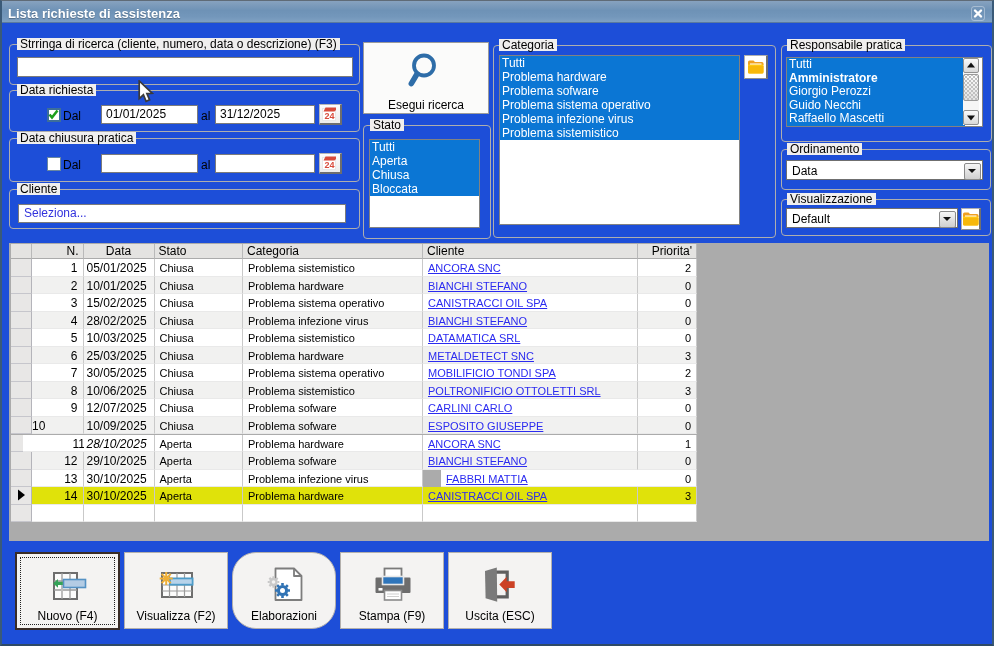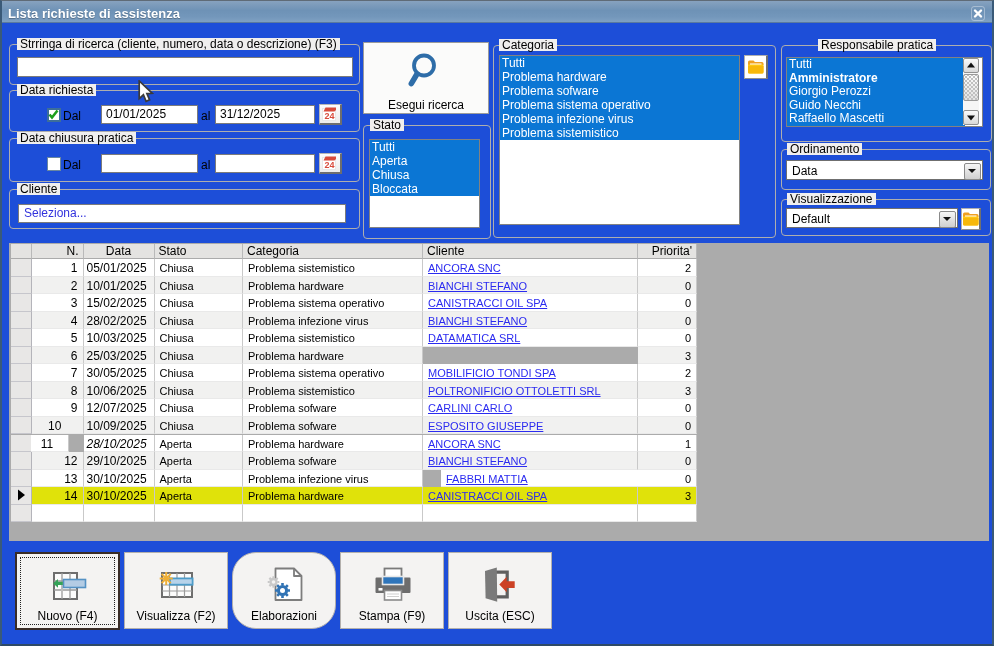--- a/index.html
+++ b/index.html
@@ -122,21 +122,21 @@
   <div class="folderbtn" style="left:742px;top:54px;">
       <svg width="18" height="14" viewBox="0 0 18 14" style="position:absolute;left:2px;top:4px;">
     <path d="M1 2 Q1 0.5 2.5 0.5 L6.5 0.5 L8 2 L15 2 Q16.5 2 16.5 3.5 L16.5 5 L1 5 Z" fill="#efa021"></path>
     <rect x="3" y="3.5" width="11.5" height="4" fill="#fff"></rect>
     <path d="M1 4.5 L16.5 4.5 L16.5 12 Q16.5 13.5 15 13.5 L2.5 13.5 Q1 13.5 1 12 Z" fill="#ffc712"></path>
     <path d="M1 6 L16.5 6 L16.5 12 Q16.5 13.5 15 13.5 L2.5 13.5 Q1 13.5 1 12 Z" fill="#f7b80b"></path>
   </svg>
     </div>
 
   <div class="grp" style="left:779px;top:44px;width:209px;height:95px;"></div>
-  <div class="glab" style="left:816px;top:38px;">Responsabile pratica</div>
+  <div class="glab" style="left:785px;top:38px;">Responsabile pratica</div>
   <div class="lb" style="left:784px;top:56px;width:197px;height:70px;">
     <div class="li" style="height:13.5px;line-height:13.5px;width:176px;">Tutti</div>
     <div class="li" style="height:13.5px;line-height:13.5px;width:176px;font-weight:bold;">Amministratore</div>
     <div class="li" style="height:13.5px;line-height:13.5px;width:176px;">Giorgio Perozzi</div>
     <div class="li" style="height:13.5px;line-height:13.5px;width:176px;">Guido Necchi</div>
     <div class="li" style="height:13.5px;line-height:13.5px;width:176px;">Raffaello Mascetti</div>
   </div>
   <div id="sbar" class="abs" style="left:961px;top:57px;width:16px;height:67px;background:#f6f6f6;">
     <div class="abs" style="left:0;top:0;width:16px;height:15px;background:linear-gradient(#fafafa,#d9d9d9);border:1px solid #919191;border-radius:2px;box-sizing:border-box;">
       <svg width="14" height="13" viewBox="0 0 14 13">
@@ -214,20 +214,21 @@
 <div class="cell dcell digit" style="left:74.5px;top:86.2px;width:71px;height:17.55px;background:#ffffff;padding-left:3px;">10/03/2025</div>
 <div class="cell dcell" style="left:145.5px;top:86.2px;width:88.5px;height:17.55px;background:#ffffff;padding-left:5px;">Chiusa</div>
 <div class="cell dcell" style="left:234.0px;top:86.2px;width:180px;height:17.55px;background:#ffffff;padding-left:5px;">Problema sistemistico</div>
 <div class="cell dcell" style="left:414.0px;top:86.2px;width:215px;height:17.55px;background:#ffffff;padding-left:5px;"><a class="lk">DATAMATICA SRL</a></div>
 <div class="cell dcell" style="left:629.0px;top:86.2px;width:59px;height:17.55px;background:#ffffff;text-align:right;padding-right:5px;">0</div>
 <div class="cell rowsel" style="left:2px;top:103.75px;width:21px;height:17.55px;"></div>
 <div class="cell dcell digit" style="left:23px;top:103.75px;width:51.5px;height:17.55px;background:#f1f1f0;text-align:right;padding-right:5px;">6</div>
 <div class="cell dcell digit" style="left:74.5px;top:103.75px;width:71px;height:17.55px;background:#f1f1f0;padding-left:3px;">25/03/2025</div>
 <div class="cell dcell" style="left:145.5px;top:103.75px;width:88.5px;height:17.55px;background:#f1f1f0;padding-left:5px;">Chiusa</div>
 <div class="cell dcell" style="left:234.0px;top:103.75px;width:180px;height:17.55px;background:#f1f1f0;padding-left:5px;">Problema hardware</div>
+<div class="cell dcell" style="left:414.0px;top:103.75px;width:215px;height:17.55px;background:#f1f1f0;padding-left:5px;"><a class="lk">METALDETECT SNC</a></div>
 <div class="cell dcell" style="left:629.0px;top:103.75px;width:59px;height:17.55px;background:#f1f1f0;text-align:right;padding-right:5px;">3</div>
 <div class="cell rowsel" style="left:2px;top:121.30000000000001px;width:21px;height:17.55px;"></div>
 <div class="cell dcell digit" style="left:23px;top:121.30000000000001px;width:51.5px;height:17.55px;background:#ffffff;text-align:right;padding-right:5px;">7</div>
 <div class="cell dcell digit" style="left:74.5px;top:121.30000000000001px;width:71px;height:17.55px;background:#ffffff;padding-left:3px;">30/05/2025</div>
 <div class="cell dcell" style="left:145.5px;top:121.30000000000001px;width:88.5px;height:17.55px;background:#ffffff;padding-left:5px;">Chiusa</div>
 <div class="cell dcell" style="left:234.0px;top:121.30000000000001px;width:180px;height:17.55px;background:#ffffff;padding-left:5px;">Problema sistema operativo</div>
 <div class="cell dcell" style="left:414.0px;top:121.30000000000001px;width:215px;height:17.55px;background:#ffffff;padding-left:5px;"><a class="lk">MOBILIFICIO TONDI SPA</a></div>
 <div class="cell dcell" style="left:629.0px;top:121.30000000000001px;width:59px;height:17.55px;background:#ffffff;text-align:right;padding-right:5px;">2</div>
 <div class="cell rowsel" style="left:2px;top:138.85000000000002px;width:21px;height:17.55px;"></div>
 <div class="cell dcell digit" style="left:23px;top:138.85000000000002px;width:51.5px;height:17.55px;background:#f1f1f0;text-align:right;padding-right:5px;">8</div>
@@ -237,28 +238,28 @@
 <div class="cell dcell" style="left:414.0px;top:138.85000000000002px;width:215px;height:17.55px;background:#f1f1f0;padding-left:5px;"><a class="lk">POLTRONIFICIO OTTOLETTI SRL</a></div>
 <div class="cell dcell" style="left:629.0px;top:138.85000000000002px;width:59px;height:17.55px;background:#f1f1f0;text-align:right;padding-right:5px;">3</div>
 <div class="cell rowsel" style="left:2px;top:156.4px;width:21px;height:17.55px;"></div>
 <div class="cell dcell digit" style="left:23px;top:156.4px;width:51.5px;height:17.55px;background:#ffffff;text-align:right;padding-right:5px;">9</div>
 <div class="cell dcell digit" style="left:74.5px;top:156.4px;width:71px;height:17.55px;background:#ffffff;padding-left:3px;">12/07/2025</div>
 <div class="cell dcell" style="left:145.5px;top:156.4px;width:88.5px;height:17.55px;background:#ffffff;padding-left:5px;">Chiusa</div>
 <div class="cell dcell" style="left:234.0px;top:156.4px;width:180px;height:17.55px;background:#ffffff;padding-left:5px;">Problema sofware</div>
 <div class="cell dcell" style="left:414.0px;top:156.4px;width:215px;height:17.55px;background:#ffffff;padding-left:5px;"><a class="lk">CARLINI CARLO</a></div>
 <div class="cell dcell" style="left:629.0px;top:156.4px;width:59px;height:17.55px;background:#ffffff;text-align:right;padding-right:5px;">0</div>
 <div class="cell rowsel" style="left:2px;top:173.95000000000002px;width:21px;height:17.55px;"></div>
-<div class="cell dcell digit" style="left:23px;top:173.95000000000002px;width:51.5px;height:17.55px;background:#f1f1f0;text-align:center;padding-right:5px;">10</div>
+<div class="cell dcell digit" style="left:23px;top:173.95000000000002px;width:51.5px;height:17.55px;background:#f1f1f0;text-align:left;padding-right:5px;">10</div>
 <div class="cell dcell digit" style="left:74.5px;top:173.95000000000002px;width:71px;height:17.55px;background:#f1f1f0;padding-left:3px;">10/09/2025</div>
 <div class="cell dcell" style="left:145.5px;top:173.95000000000002px;width:88.5px;height:17.55px;background:#f1f1f0;padding-left:5px;">Chiusa</div>
 <div class="cell dcell" style="left:234.0px;top:173.95000000000002px;width:180px;height:17.55px;background:#f1f1f0;padding-left:5px;">Problema sofware</div>
 <div class="cell dcell" style="left:414.0px;top:173.95000000000002px;width:215px;height:17.55px;background:#f1f1f0;padding-left:5px;"><a class="lk">ESPOSITO GIUSEPPE</a></div>
 <div class="cell dcell" style="left:629.0px;top:173.95000000000002px;width:59px;height:17.55px;background:#f1f1f0;text-align:right;padding-right:5px;">0</div>
 <div class="cell rowsel" style="left:2px;top:191.5px;width:21px;height:17.55px;"></div>
-<div class="cell dcell digit" style="left:22px;top:191.5px;width:38px;height:17.55px;background:#ffffff;text-align:center;padding-right:5px;">11</div>
+<div class="cell dcell digit" style="left:14px;top:191.5px;width:68px;height:17.55px;background:#ffffff;text-align:right;padding-right:5px;">11</div>
 <div class="cell dcell digit" style="left:74.5px;top:191.5px;width:71px;height:17.55px;background:#ffffff;padding-left:3px;font-style:italic;">28/10/2025</div>
 <div class="cell dcell" style="left:145.5px;top:191.5px;width:88.5px;height:17.55px;background:#ffffff;padding-left:5px;">Aperta</div>
 <div class="cell dcell" style="left:234.0px;top:191.5px;width:180px;height:17.55px;background:#ffffff;padding-left:5px;">Problema hardware</div>
 <div class="cell dcell" style="left:414.0px;top:191.5px;width:215px;height:17.55px;background:#ffffff;padding-left:5px;"><a class="lk">ANCORA SNC</a></div>
 <div class="cell dcell" style="left:629.0px;top:191.5px;width:59px;height:17.55px;background:#ffffff;text-align:right;padding-right:5px;">1</div>
 <div class="cell rowsel" style="left:2px;top:209.05px;width:21px;height:17.55px;"></div>
 <div class="cell dcell digit" style="left:23px;top:209.05px;width:51.5px;height:17.55px;background:#f1f1f0;text-align:right;padding-right:5px;">12</div>
 <div class="cell dcell digit" style="left:74.5px;top:209.05px;width:71px;height:17.55px;background:#f1f1f0;padding-left:3px;">29/10/2025</div>
 <div class="cell dcell" style="left:145.5px;top:209.05px;width:88.5px;height:17.55px;background:#f1f1f0;padding-left:5px;">Aperta</div>
 <div class="cell dcell" style="left:234.0px;top:209.05px;width:180px;height:17.55px;background:#f1f1f0;padding-left:5px;">Problema sofware</div>

